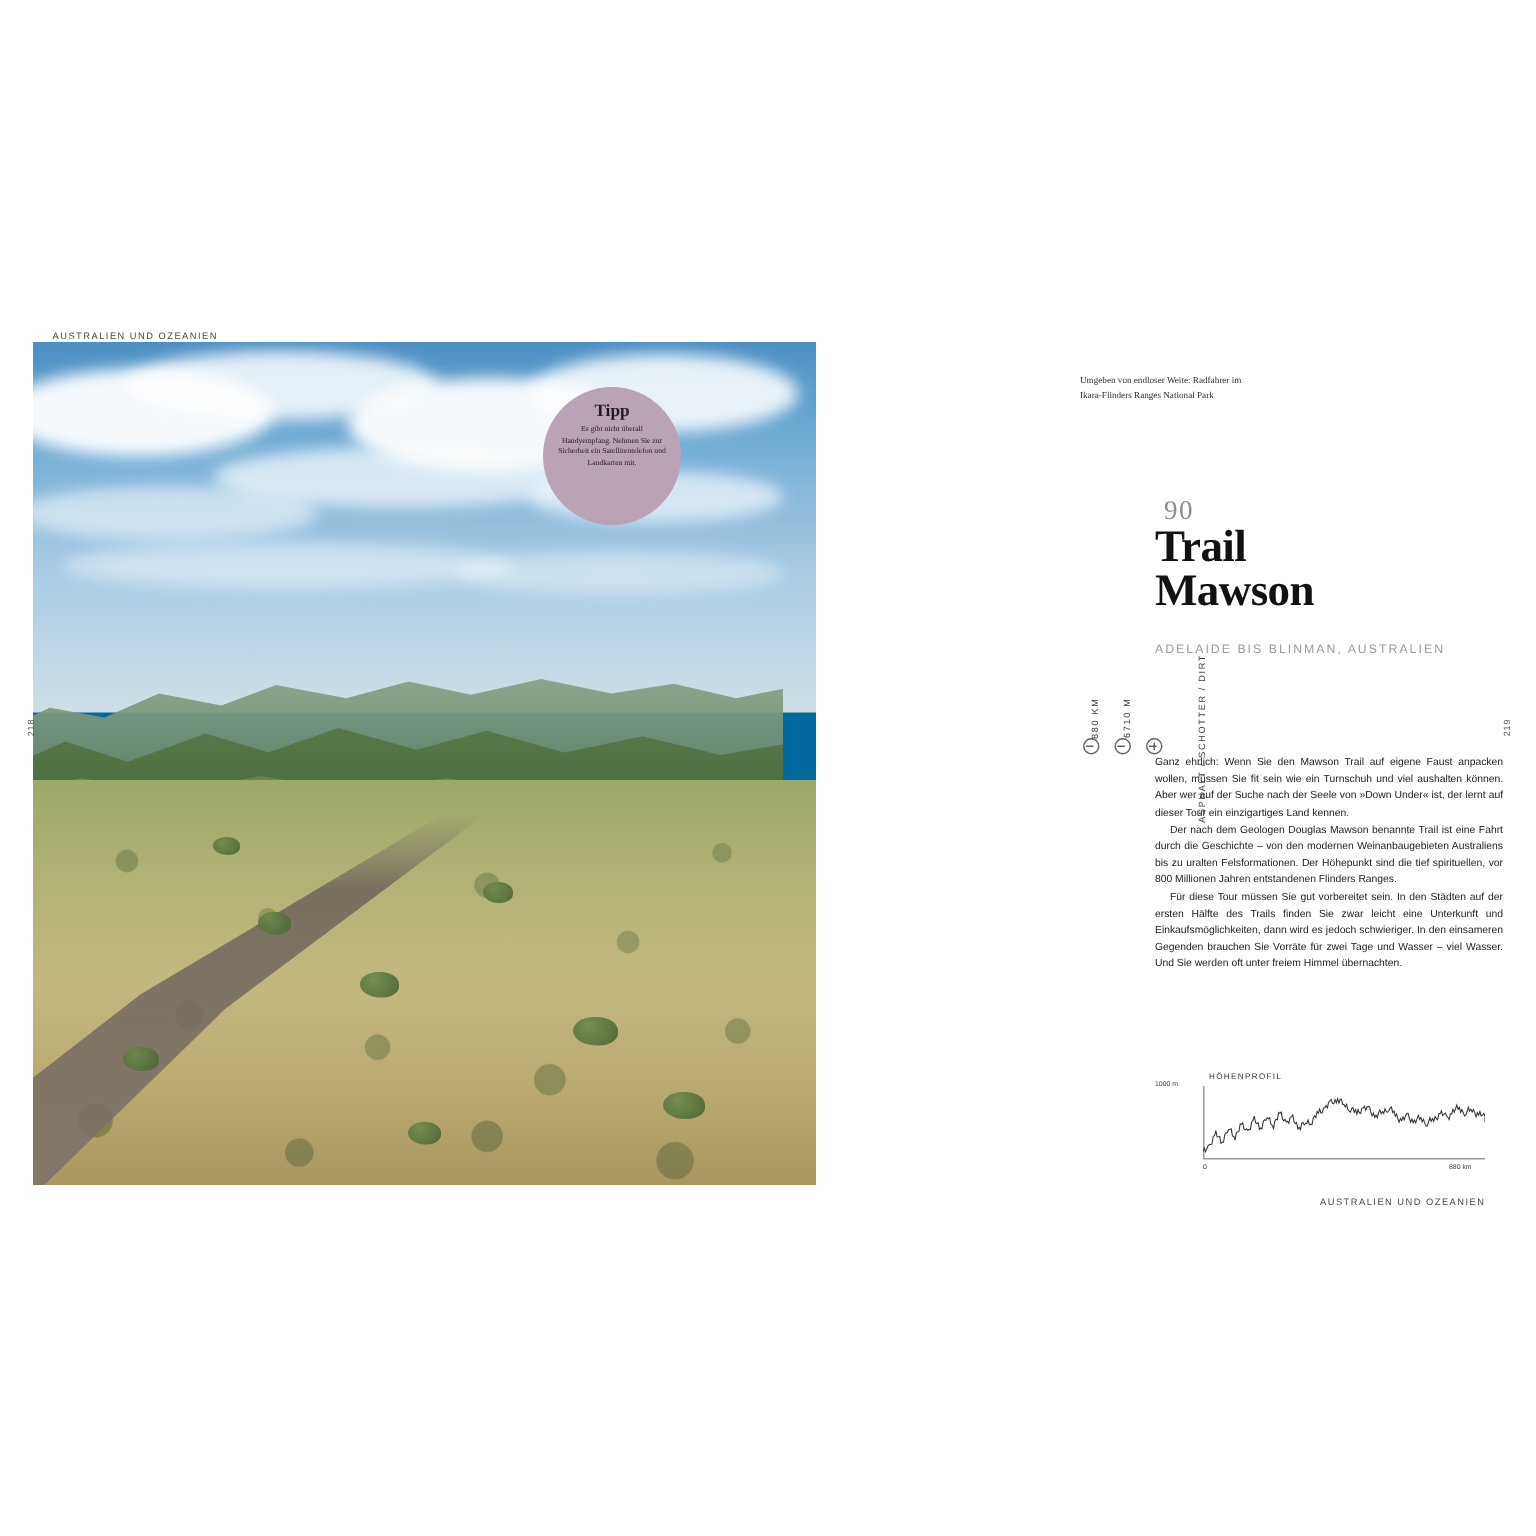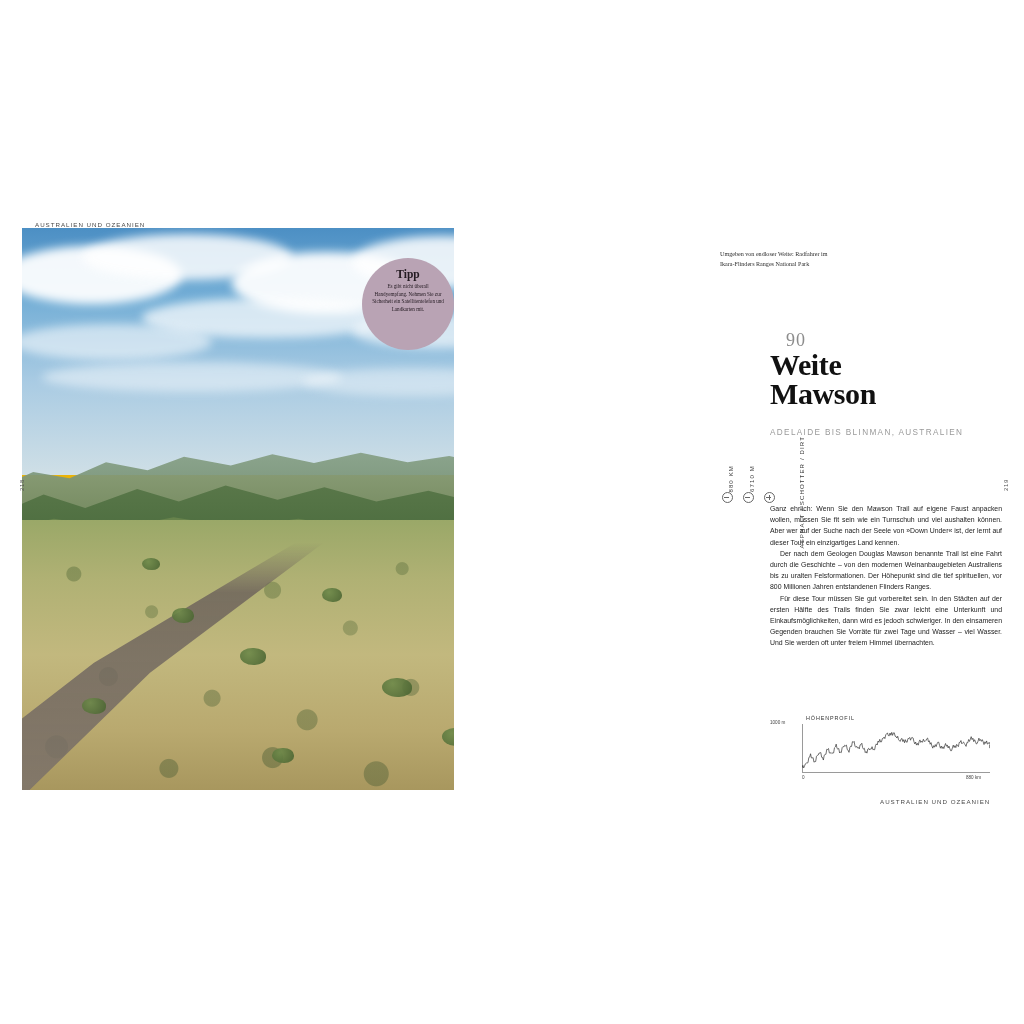--- a/index.html
+++ b/index.html
@@ -40,24 +40,24 @@
     letter-spacing: 1.0px;
     color: #4a4a4a;
     text-transform: uppercase;
     white-space: nowrap;
   }
 
   .photo {
     position: absolute;
     left: 0px;
     top: 28px;
-    width: 432px;
+    width: 522px;
     height: 562px;
     overflow: hidden;
-    background: #eab308;
+    background: #0369a1;
   }
 
   
   .photo .sky {
     position: absolute;
     left: 0; top: 0; width: 100%; height: 44%;
     background: linear-gradient(180deg, #4c8fc4 0%, #73aed6 28%, #a9cbe3 62%, #cfdfe6 100%);
   }
   .cloud {
     position: absolute;
@@ -191,21 +191,21 @@
     top: 50px;
     width: 110px;
     font-family: "Liberation Serif", serif;
     font-size: 6.1px;
     line-height: 1.62;
     color: #2d2d2d;
   }
 
   .kicker-num {
     position: absolute;
-    left: 86px;
+    left: 76px;
     top: 130px;
     font-family: "Liberation Serif", serif;
     font-size: 18px;
     color: #8c8c8c;
     letter-spacing: 1px;
   }
 
   .title {
     position: absolute;
     left: 70px;
@@ -431,21 +431,21 @@
     <div class="folio-left">218</div>
   </div>
 
   <div class="page-right">
 
     <div class="caption">Umgeben von endloser Weite: Radfahrer im Ikara-Flinders Ranges National Park</div>
 
     <div class="kicker-num">90</div>
 
     <div class="title">
-      <div>Weite</div>
+      <div>Trail</div>
       <div>Mawson</div>
     </div>
 
     <div class="subtitle">ADELAIDE BIS BLINMAN, AUSTRALIEN</div>
 
 
     <div class="body-col">
       <p>Ganz ehrlich: Wenn Sie den Mawson Trail auf eigene Faust anpacken wollen, müssen Sie fit sein wie ein Turnschuh und viel aushalten können. Aber wer auf der Suche nach der Seele von »Down Under« ist, der lernt auf dieser Tour ein einzigartiges Land kennen.</p>
       <p>Der nach dem Geologen Douglas Mawson benannte Trail ist eine Fahrt durch die Geschichte – von den moder­nen Weinanbaugebieten Australiens bis zu uralten Fels­formationen. Der Höhepunkt sind die tief spirituellen, vor 800 Millionen Jahren entstandenen Flinders Ranges.</p>
       <p>Für diese Tour müssen Sie gut vorbereitet sein. In den Städten auf der ersten Hälfte des Trails finden Sie zwar leicht eine Unterkunft und Einkaufsmöglichkeiten, dann wird es jedoch schwieriger. In den einsameren Gegenden brauchen Sie Vorräte für zwei Tage und Wasser – viel Was­ser. Und Sie werden oft unter freiem Himmel übernachten.</p>

